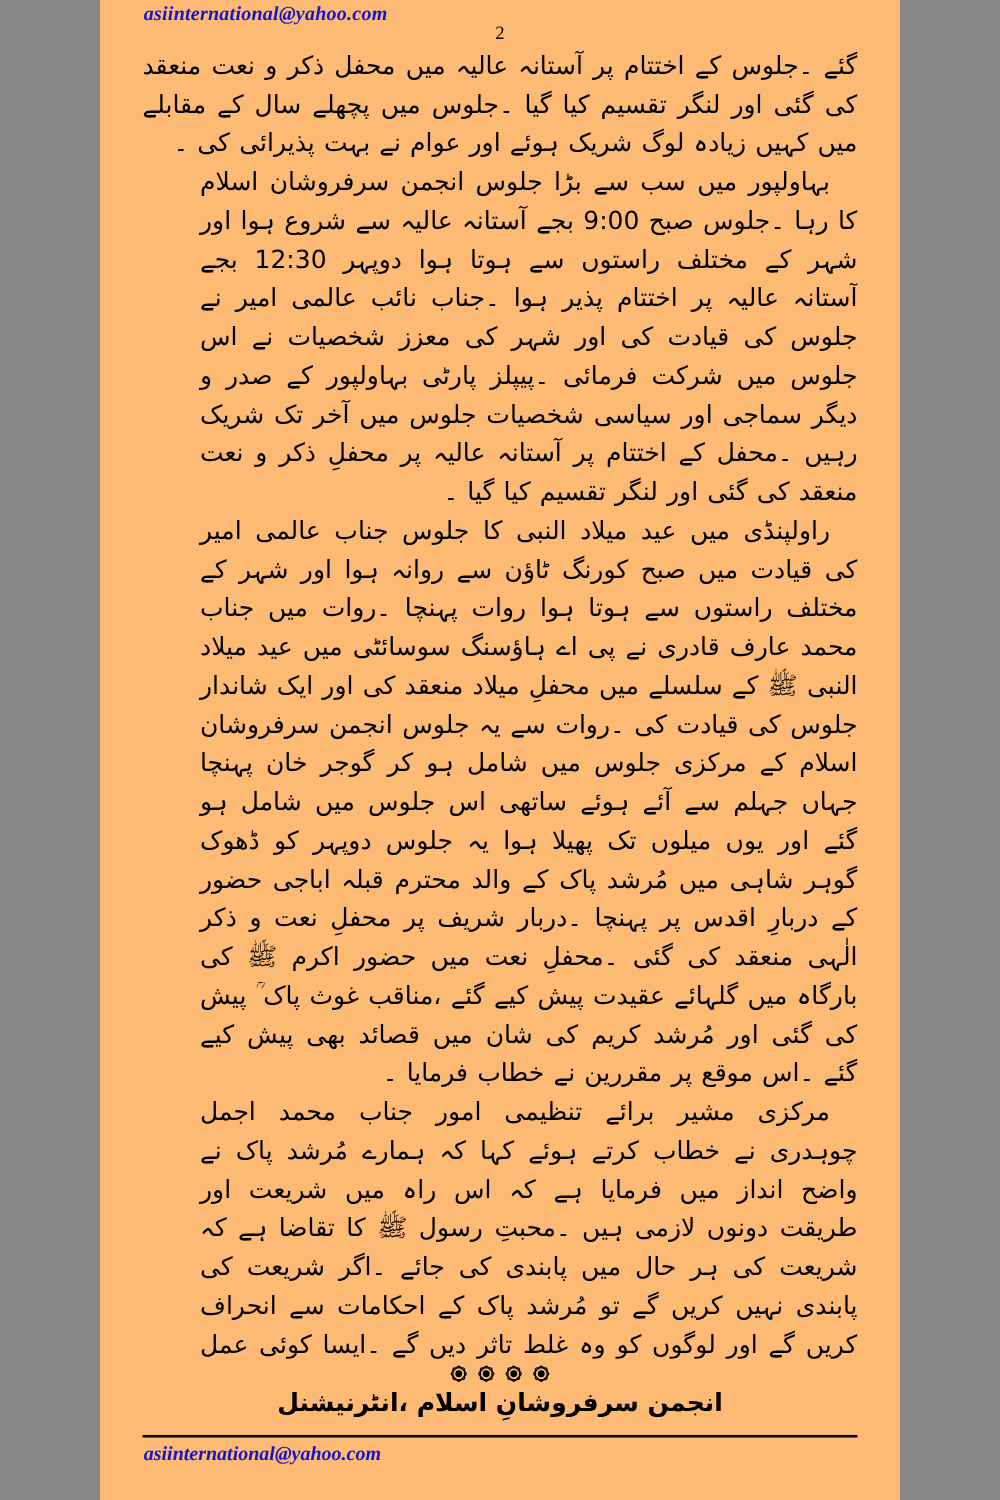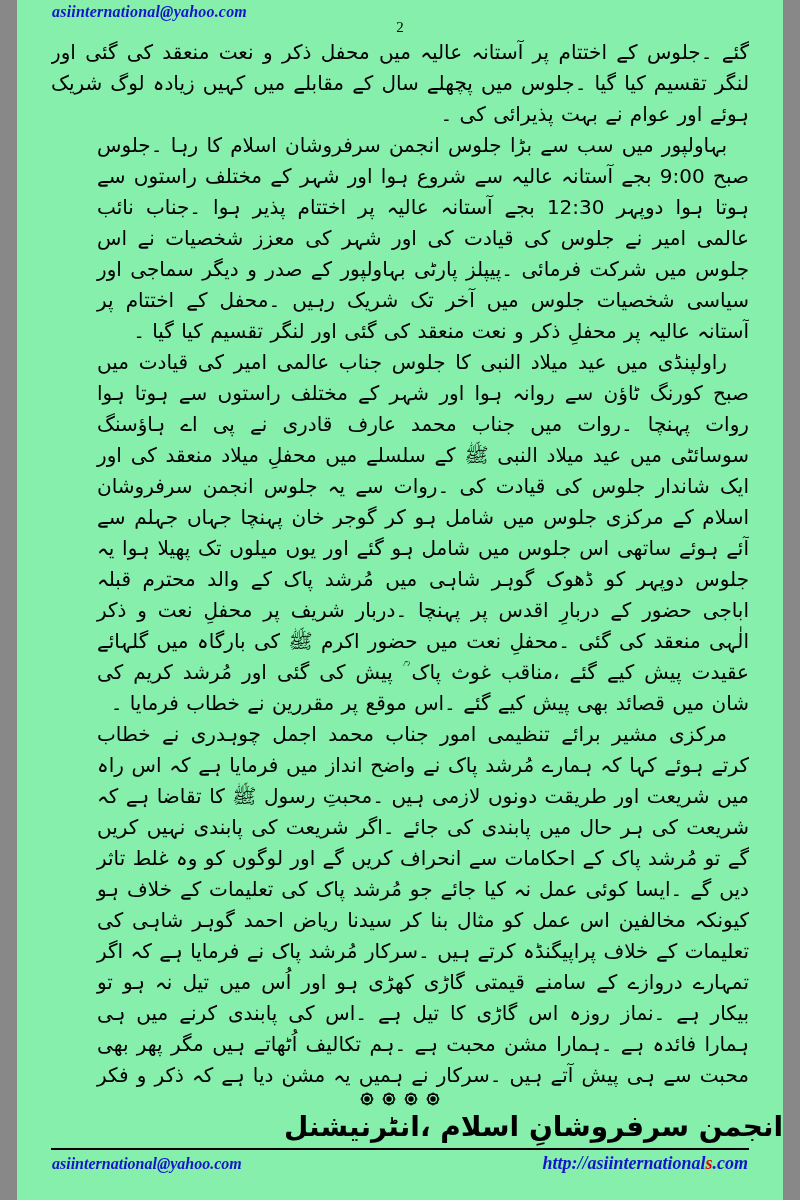--- a/index.html
+++ b/index.html
@@ -1,20 +1,20 @@
 <!DOCTYPE html>
 <html lang="ur"><head>
 <meta charset="utf-8">
 <style>
   html,body{margin:0;padding:0;background:#888;}
   .page{
     position:relative;
-    width:766px;height:1200px;
+    width:640px;height:1200px;
     margin:0 auto;
-    background:#86efac;
+    background:#fdba74;
     overflow:hidden;
     font-family:"Liberation Serif", serif;
     color:#000;
   }
   
   .header-email{
     position:absolute;top:3px;left:35px;
     font-family:"Liberation Serif", serif;
     font-style:italic;font-weight:bold;
     font-size:16px;color:#1414cc;
@@ -46,24 +46,24 @@
   
   .ornaments{
     position:absolute;top:1091px;left:0;right:0;
     text-align:center;line-height:0;
   }
   .ornaments svg{margin:0 1px;vertical-align:middle;}
   
   .org-title{
     position:absolute;top:1110px;left:0;right:0;
     direction:rtl;
-    text-align:right;
+    text-align:center;
     font-family:"DejaVu Sans", sans-serif;
     font-weight:bold;
-    font-size:28px;
+    font-size:20px;
     color:#000;
   }
   
   .footer-rule{
     position:absolute;top:1148px;left:34px;right:34px;
     border-top:2px solid #000;height:0;
   }
   .footer-email{
     position:absolute;top:1155px;left:35px;
     font-family:"Liberation Serif", serif;
@@ -125,17 +125,14 @@
       <circle cx="10" cy="10" r="3.4" fill="#000"></circle>
     </svg>
   </div>
 
   <div class="org-title">انجمن سرفروشانِ اسلام ،انٹرنیشنل</div>
 
   <div class="footer-rule"></div>
 
   <div class="footer-email">asiinternational@yahoo.com</div>
 
-  <div class="footer-url">
-    <span>http://asiinternational</span><span class="red-s">s</span><span>.com</span>
-  </div>
 
 </div>
 
 </body></html>

